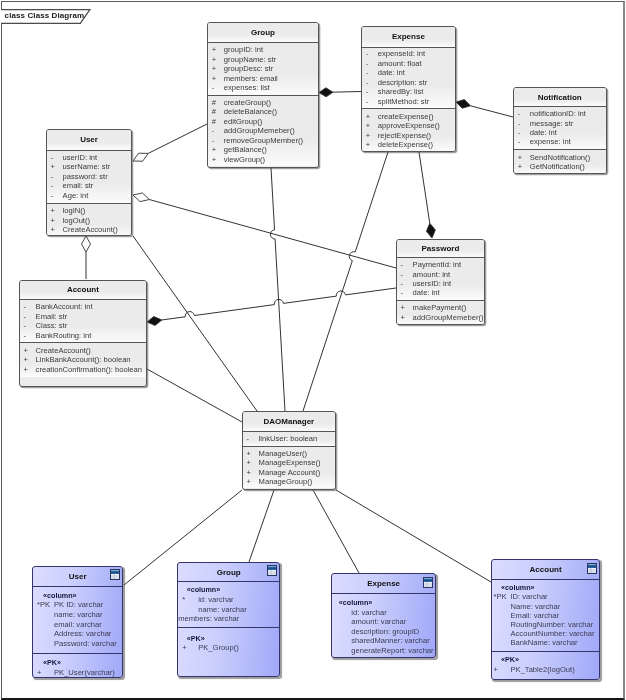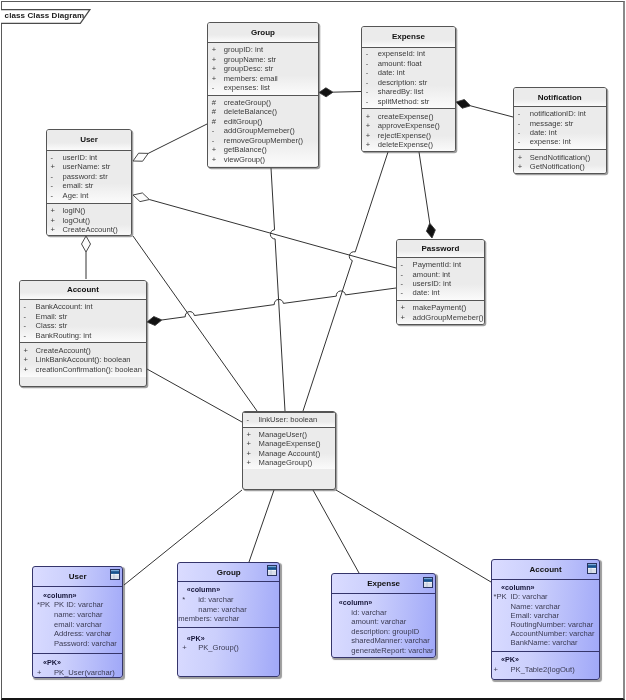--- a/index.html
+++ b/index.html
@@ -297,20 +297,21 @@
             <span class="vis" style="width: 12px; padding-left: 4px;">+</span>
             <span>makePayment()</span>
           </div>
           <div class="row" style="height: 9.4px; line-height: 9.4px;">
             <span class="vis" style="width: 12px; padding-left: 4px;">+</span>
             <span>addGroupMemeber()</span>
           </div>
         </div>
       </div>
       <div class="cls" style="left: 241.6px; top: 411px; width: 94.6px; height: 79px;">
+        <div class="hdr" style="height: 19px; line-height: 20px;">DAOManager</div>
         <div class="sep" style="padding-top: 2.3px; padding-bottom: 2.3px;">
           <div class="row" style="height: 9.5px; line-height: 9.5px;">
             <span class="vis" style="width: 12px; padding-left: 4px;">-</span>
             <span>linkUser: boolean</span>
           </div>
         </div>
         <div class="sep" style="padding-top: 1.6px; padding-bottom: 1.6px;">
           <div class="row" style="height: 9.5px; line-height: 9.5px;">
             <span class="vis" style="width: 12px; padding-left: 4px;">+</span>
             <span>ManageUser()</span>

